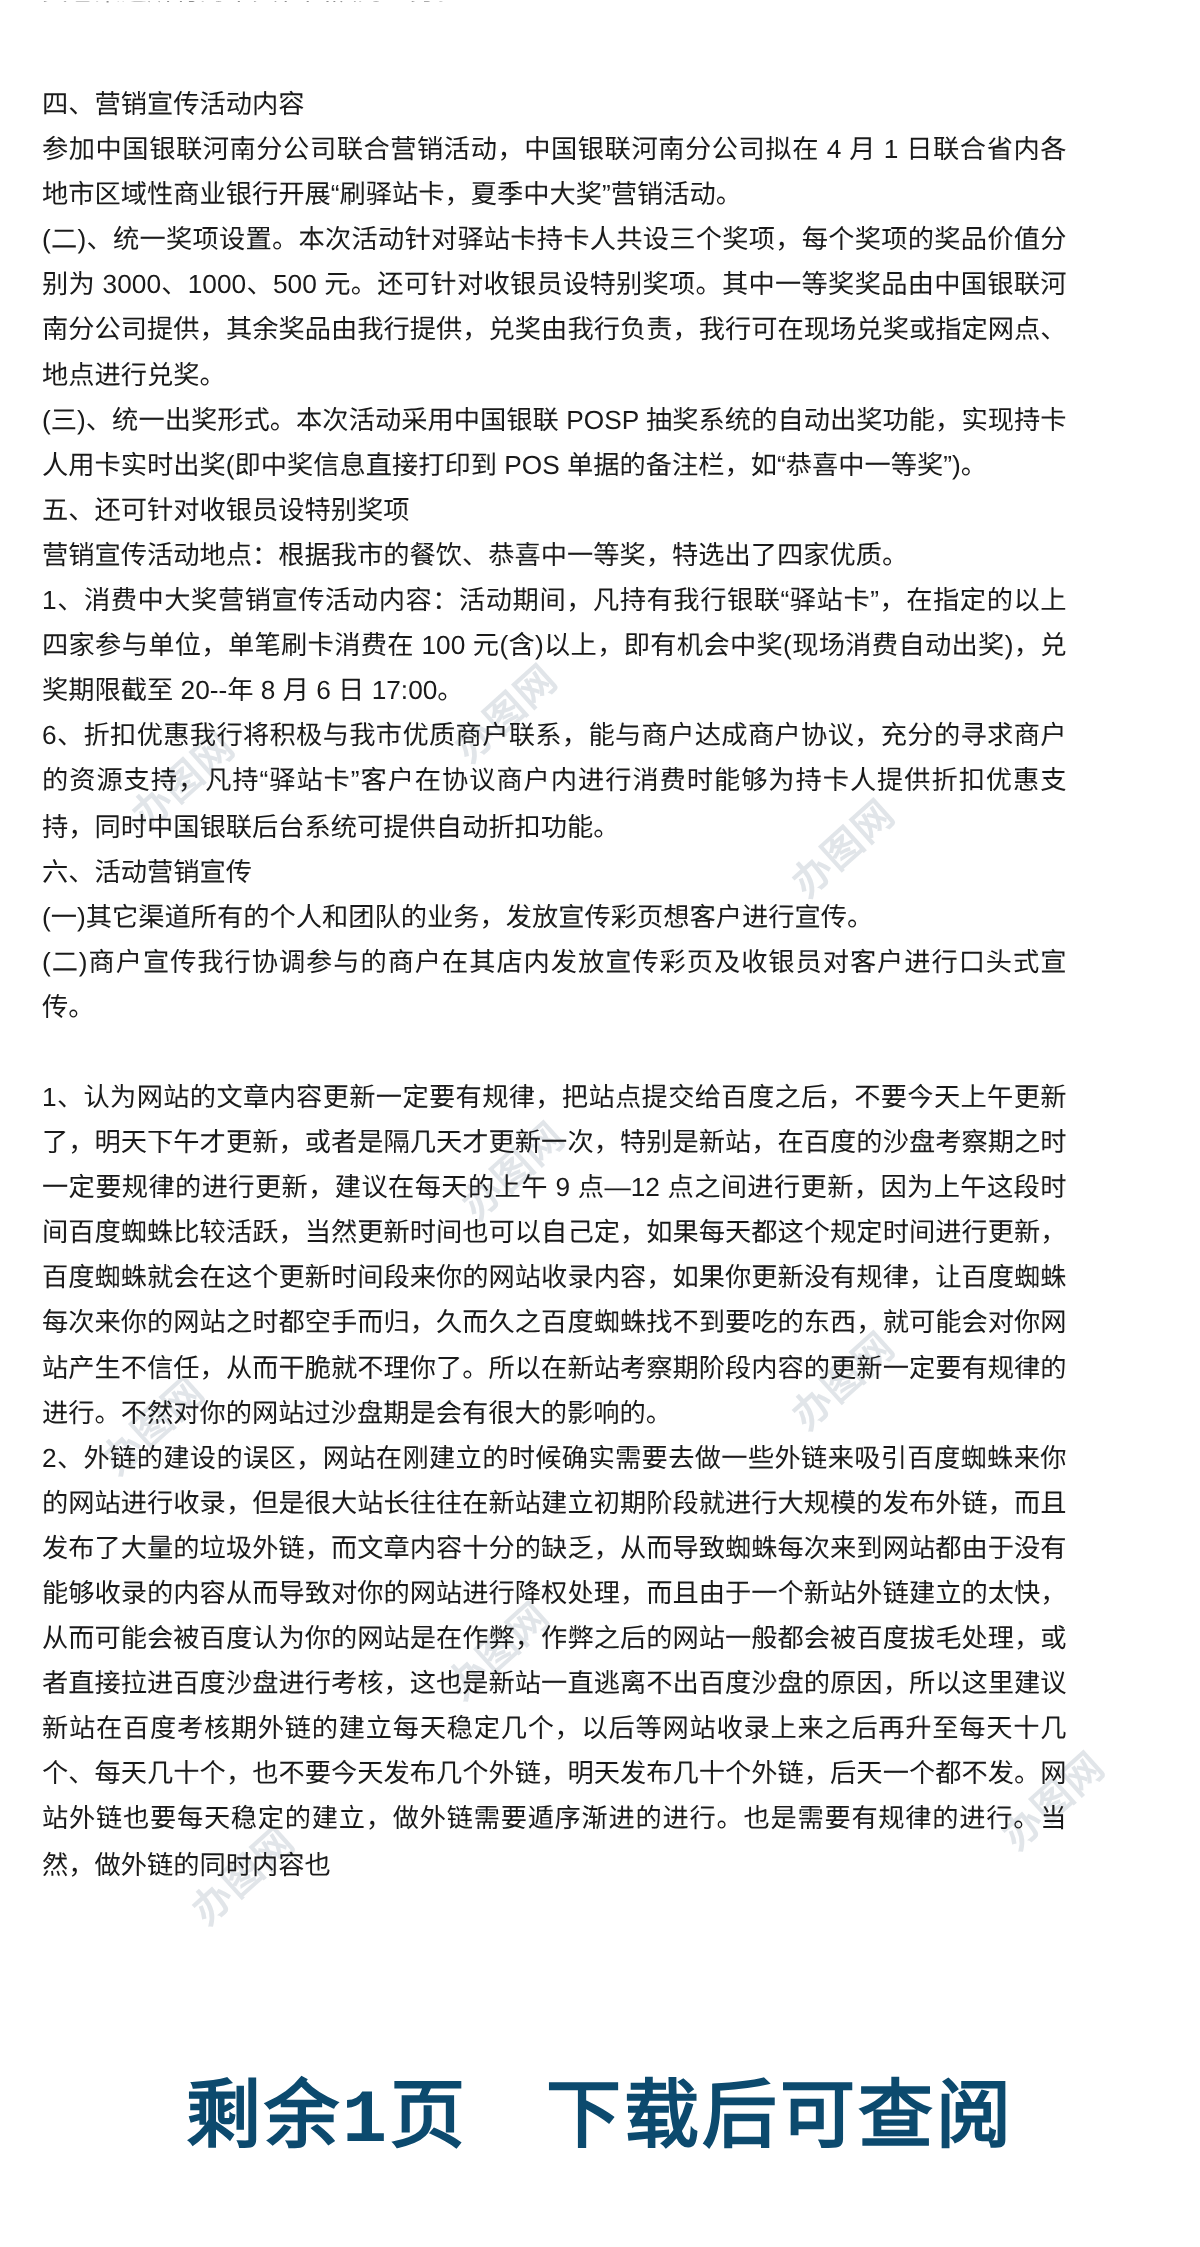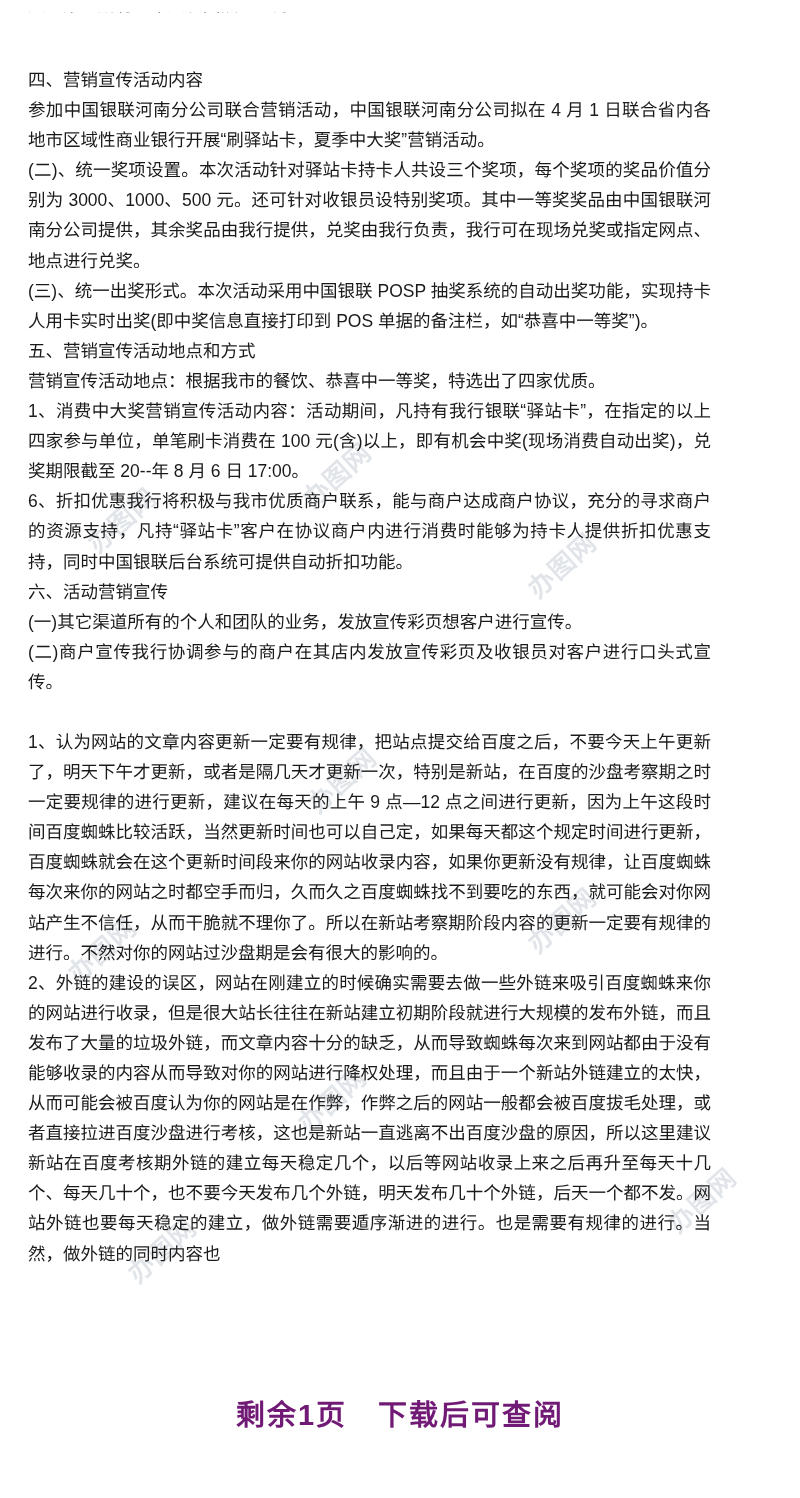--- a/index.html
+++ b/index.html
@@ -36,21 +36,21 @@
     letter-spacing: 1px;
     white-space: nowrap;
     transform: rotate(-42deg);
     transform-origin: center center;
   }
 
   
   .page {
     position: relative;
     z-index: 1;
-    padding: 12px 28px;
+    padding: 1px 28px;
     box-sizing: border-box;
     width: 739px;
   }
 
   
   .clipped-line {
     height: 8px;
     overflow: hidden;
     position: relative;
     margin: 0;
@@ -93,24 +93,24 @@
     left: 0;
     right: 0;
     top: 1360px;
     height: 110px;
     display: flex;
     align-items: center;
     justify-content: center;
     z-index: 2;
   }
   .footer-text {
-    font-family: Liberation Sans, sans-serif;
-    font-size: 29px;
+    font-family: Liberation Mono, monospace;
+    font-size: 50px;
     font-weight: 700;
-    color: #701a75;
+    color: #0c4a6e;
     letter-spacing: 2px;
     white-space: pre;
     line-height: 1;
   }
 </style>
 </head>
 <body>
 
 <div class="watermark-layer">
   <div class="watermark" style="left:295px; top:455px;">办图网</div>
@@ -130,21 +130,21 @@
     <span>其它渠道所有的个人和团队的业务。</span>
   </div>
 
   <div class="gap-top"></div>
 
   <h2 class="section-heading">四、营销宣传活动内容</h2>
   <p class="para">参加中国银联河南分公司联合营销活动，中国银联河南分公司拟在 4 月 1 日联合省内各地市区域性商业银行开展“刷驿站卡，夏季中大奖”营销活动。</p>
   <p class="para">(二)、统一奖项设置。本次活动针对驿站卡持卡人共设三个奖项，每个奖项的奖品价值分别为 3000、1000、500 元。还可针对收银员设特别奖项。其中一等奖奖品由中国银联河南分公司提供，其余奖品由我行提供，兑奖由我行负责，我行可在现场兑奖或指定网点、地点进行兑奖。</p>
   <p class="para">(三)、统一出奖形式。本次活动采用中国银联 POSP 抽奖系统的自动出奖功能，实现持卡人用卡实时出奖(即中奖信息直接打印到 POS 单据的备注栏，如“恭喜中一等奖”)。</p>
 
-  <h2 class="section-heading">五、营销宣传活动地点和方式</h2>
+  <h2 class="section-heading">五、还可针对收银员设特别奖项</h2>
   <p class="para">营销宣传活动地点：根据我市的餐饮、恭喜中一等奖，特选出了四家优质。</p>
   <p class="para">1、消费中大奖营销宣传活动内容：活动期间，凡持有我行银联“驿站卡”，在指定的以上四家参与单位，单笔刷卡消费在 100 元(含)以上，即有机会中奖(现场消费自动出奖)，兑奖期限截至 20--年 8 月 6 日 17:00。</p>
   <p class="para">6、折扣优惠我行将积极与我市优质商户联系，能与商户达成商户协议，充分的寻求商户的资源支持，凡持“驿站卡”客户在协议商户内进行消费时能够为持卡人提供折扣优惠支持，同时中国银联后台系统可提供自动折扣功能。</p>
 
   <h2 class="section-heading">六、活动营销宣传</h2>
   <p class="para">(一)其它渠道所有的个人和团队的业务，发放宣传彩页想客户进行宣传。</p>
   <p class="para">(二)商户宣传我行协调参与的商户在其店内发放宣传彩页及收银员对客户进行口头式宣传。</p>
 
   <div class="block-gap"></div>
 

